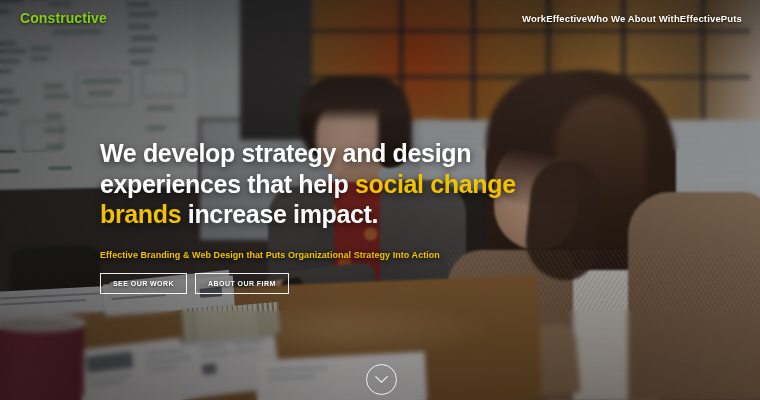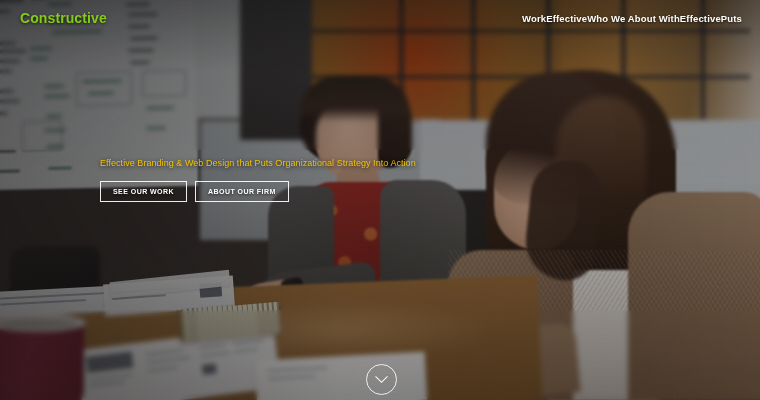--- a/index.html
+++ b/index.html
@@ -349,21 +349,21 @@
     position:absolute; left:100px; top:138px; width:470px; z-index:30;
   }
   .headline{
     color:#fff; font-size:25px; line-height:1.22; font-weight:bold;
     letter-spacing:-.35px;
     text-shadow:0 2px 7px rgba(0,0,0,.62);
     margin:0 0 14px 0;
   }
   .hl-accent{ color:#f0c200; }
   .subhead{
-    color:#f0c200; font-size:9px; font-weight:normal; letter-spacing:.05px;
+    color:#f0c200; font-size:9px; font-weight:bold; letter-spacing:.05px;
     text-shadow:0 1px 4px rgba(0,0,0,.8);
     margin-bottom:13px;
     margin-top:20px;
   }
   .btn-row{ display:flex; gap:8px; }
   .btn{
     display:inline-flex; align-items:center; justify-content:center;
     height:21px; padding:0 12px;
     border:1px solid rgba(255,255,255,.92);
     color:#fff; font-size:7px; font-weight:bold; letter-spacing:.45px;
@@ -528,20 +528,21 @@
     <nav class="nav">
       <span class="nav-item">Work</span>
       <span class="nav-item">Effective</span>
       <span class="nav-item">Who We About With</span>
       <span class="nav-item">Effective</span>
       <span class="nav-item">Puts</span>
     </nav>
   </div>
 
   <div class="hero-copy">
+    <h1 class="headline"><span>We develop strategy and design experiences that help </span><span class="hl-accent">social change brands</span><span> increase impact.</span></h1>
     <div class="subhead">Effective Branding &amp; Web Design that Puts Organizational Strategy Into Action</div>
     <div class="btn-row">
       <button class="btn">SEE OUR WORK</button>
       <button class="btn">ABOUT OUR FIRM</button>
     </div>
   </div>
 
   <div class="scroll-ind">
     <div class="chev"></div>
   </div>

